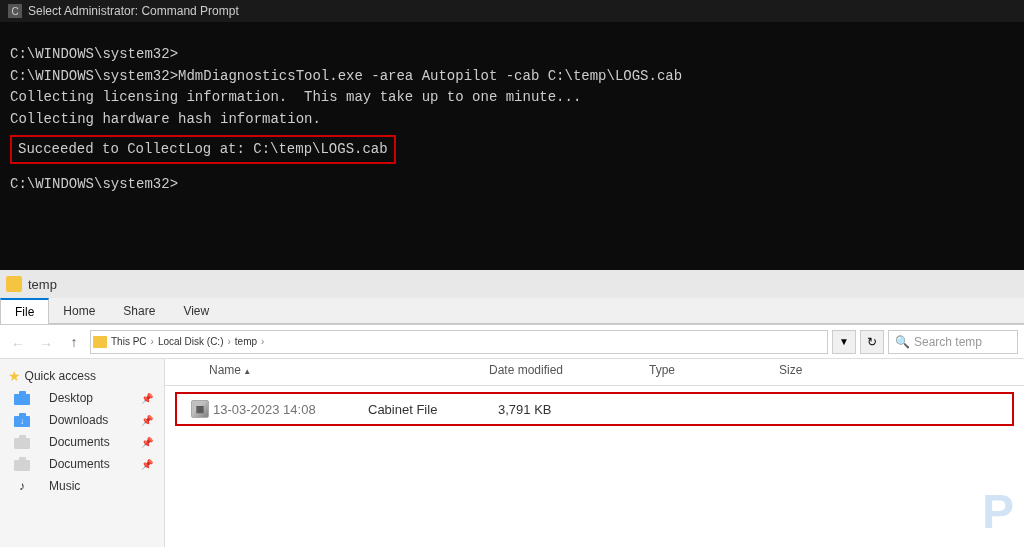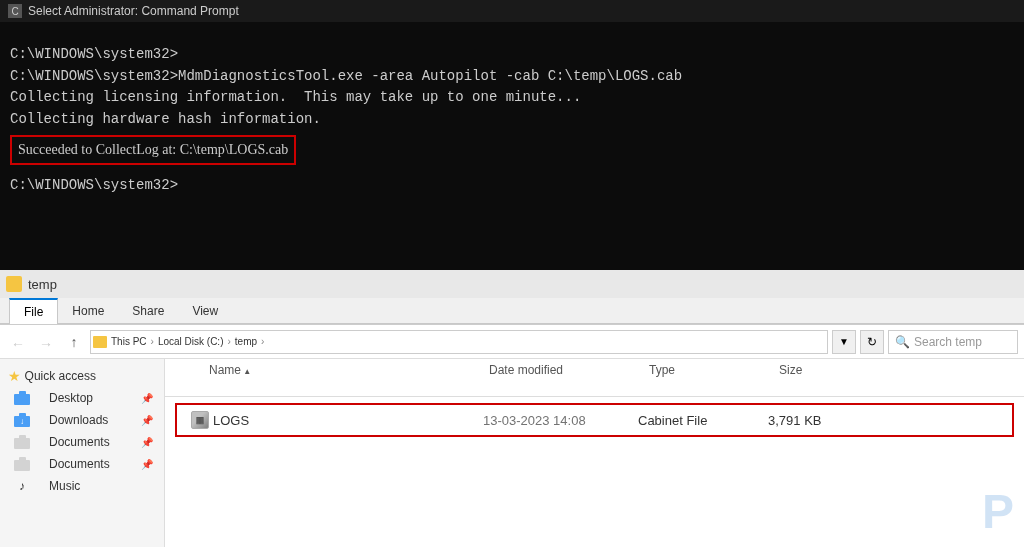--- a/index.html
+++ b/index.html
@@ -43,21 +43,21 @@
     }
     .cmd-line { white-space: pre; }
     .cmd-success-box {
       border: 2px solid #cc0000;
       display: inline-block;
       padding: 2px 6px;
       margin: 4px 0;
     }
     .cmd-success-text {
       color: #cccccc;
-      font-family: Liberation Serif, serif;
+      font-family: Liberation Mono, monospace;
       font-size: 14px;
     }
 
     
     .explorer-section {
       background: #fff;
       width: 100%;
       height: 277px;
       display: flex;
       flex-direction: column;
@@ -85,21 +85,20 @@
     .ribbon-folder-name {
       font-size: 13px;
       color: #333;
     }
     .ribbon-tabs {
       display: flex;
       gap: 0;
       height: 26px;
       background: #f0f0f0;
       border-bottom: 1px solid #c8c8c8;
-      padding-left: 9px;
     }
     .ribbon-tab {
       padding: 4px 14px;
       font-size: 12px;
       cursor: pointer;
       color: #333;
       display: flex;
       align-items: center;
     }
     .ribbon-tab.active {
@@ -217,21 +216,21 @@
     }
     .star-icon { color: #f5c542; font-size: 14px; }
 
     
     .file-list {
       flex: 1;
       overflow: auto;
     }
     .file-list-header {
       display: flex;
-      padding: 4px 0 19px 40px;
+      padding: 4px 0 8px 40px;
       border-bottom: 1px solid #ddd;
       font-size: 12px;
       color: #0078d7;
       background: #fff;
       position: sticky;
       top: 0;
     }
     .col-name { width: 280px; }
     .col-date { width: 160px; }
     .col-type { width: 130px; }
@@ -397,21 +396,20 @@
       <div class="file-list-header">
         <div class="col-name col-header col-sort-asc">Name</div>
         <div class="col-date col-header">Date modified</div>
         <div class="col-type col-header">Type</div>
         <div class="col-size col-header">Size</div>
       </div>
       <div class="file-row">
         <div class="file-icon">
           <div class="cab-icon">▦</div>
         </div>
-        <div class="file-name">LOGS</div>
         <div class="file-date">13-03-2023 14:08</div>
         <div class="file-type">Cabinet File</div>
         <div class="file-size">3,791 KB</div>
       </div>
 
       <div class="watermark">P</div>
     </div>
   </div>
 </div>
 

